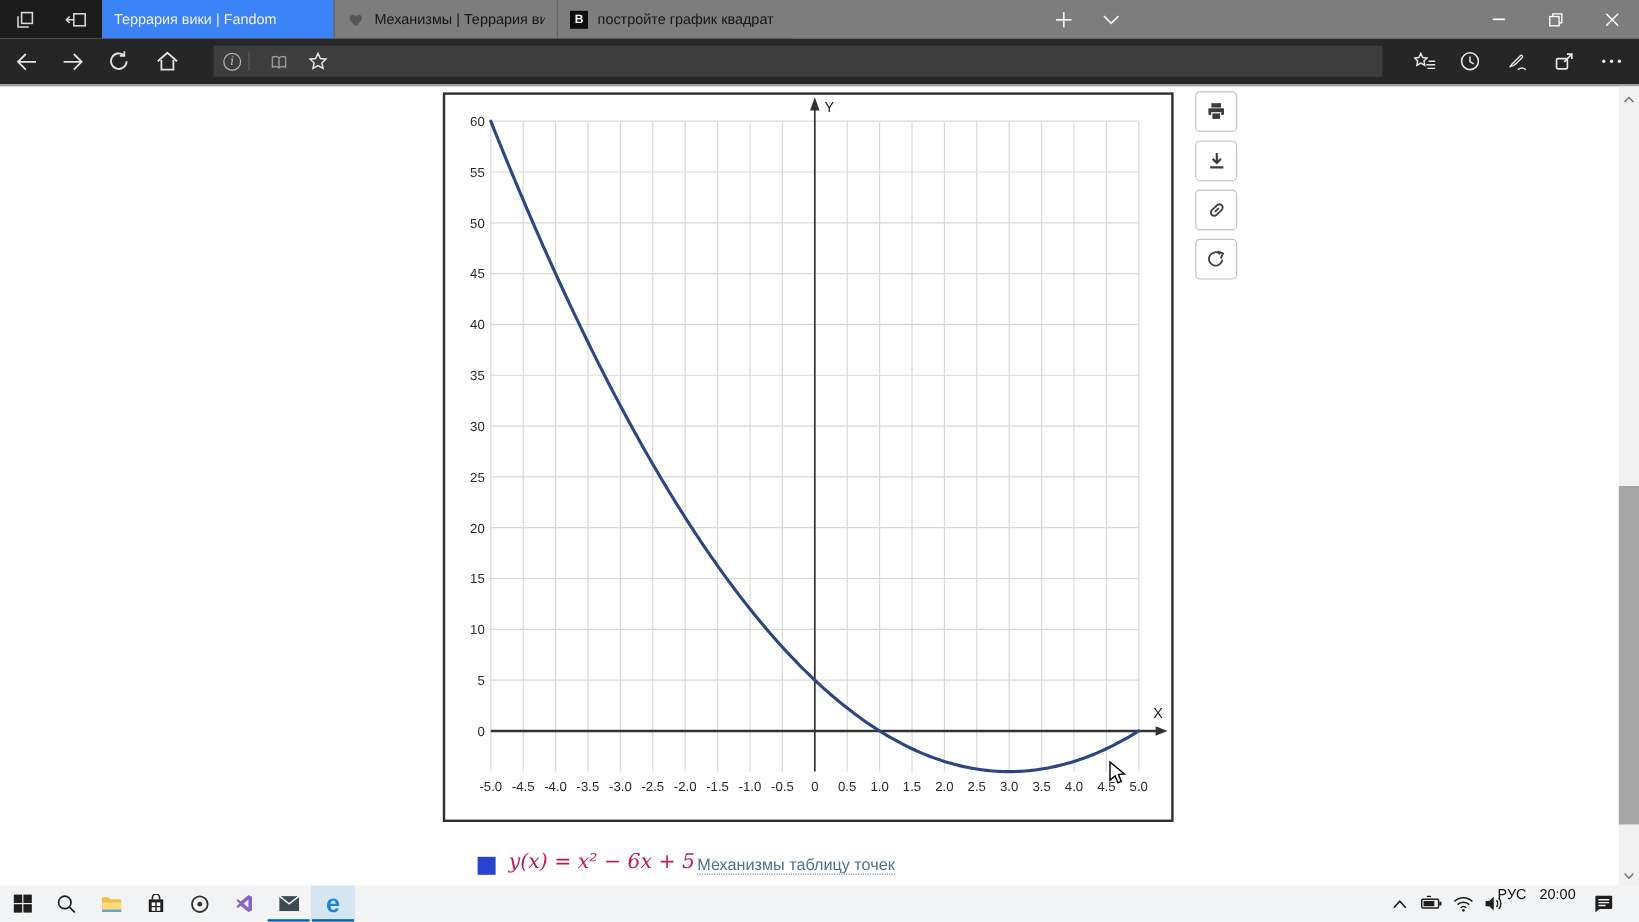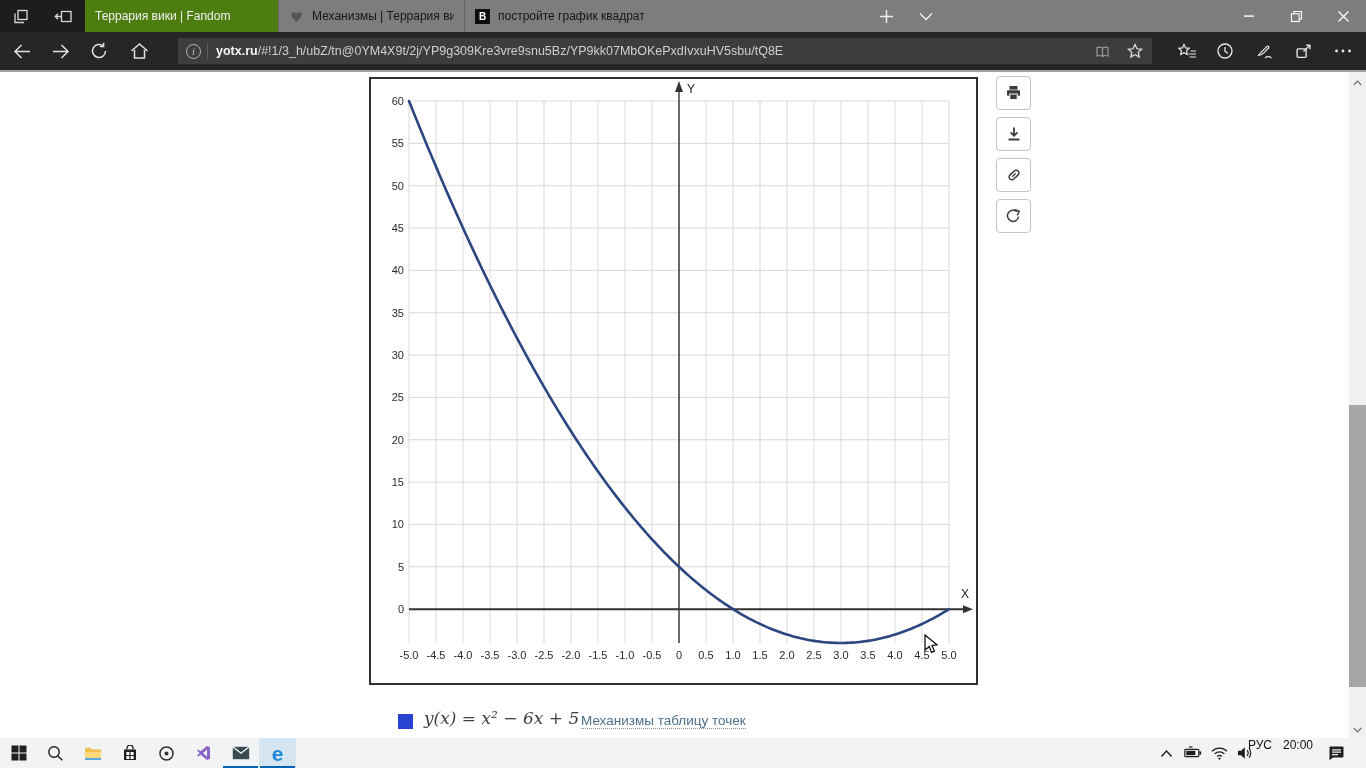--- a/index.html
+++ b/index.html
@@ -35,21 +35,21 @@
   
   .page { position:absolute; left:0; top:70px; width:1366px; height:668px; background:#fff;
           border-top:2px solid #a0a0a0; }
   .graph-box { position:absolute; left:369px; top:5px; width:609px; height:608px;
                border:2px solid #2f2f2f; background:#fff; }
   .side-btn { position:absolute; left:996px; width:35px; height:34px; background:#fff;
               border:1px solid #c3c3c3; border-radius:4px; display:flex;
               align-items:center; justify-content:center; }
   .legend-swatch { position:absolute; left:398px; top:642px; width:15px; height:15px; }
   .legend-formula { position:absolute; left:424px; top:636px; font-family:"DejaVu Serif",serif;
-                    font-style:italic; font-size:17px; color:#404040; }
+                    font-style:italic; font-size:17px; color:#be185d; }
   .legend-link { position:absolute; left:581px; top:641px; font-size:13.5px; color:#4f7088;
                  border-bottom:1px dotted #7b93a5; cursor:pointer; }
 
   
   .scrollbar { position:absolute; right:0; top:0; width:17px; height:668px; background:#f0f0f0; }
   .sb-thumb { position:absolute; left:0; top:333px; width:17px; height:282px; background:#a6a6a6; }
   .sb-arrow { position:absolute; left:0; width:17px; height:17px; display:flex;
               align-items:center; justify-content:center; }
 
   
@@ -81,21 +81,21 @@
     <span class="iconbtn">
       <svg width="19" height="17" viewBox="0 0 19 17">
           <g fill="none" stroke="#d8d8d8" stroke-width="1.3">
             <rect x="7.5" y="3.5" width="9.5" height="10"></rect>
             <path d="M7.5 8.5 H1.5 M4 5.8 L1.3 8.5 L4 11.2"></path>
           </g>
         </svg>
     </span>
   </div>
 
-  <div class="tab" style="left:85px; width:193px; background:#4d7c0f; color:#f1f1f1;">
+  <div class="tab" style="left:85px; width:193px; background:#3b82f6; color:#f1f1f1;">
     <span class="title">Террария вики | Fandom</span>
   </div>
 
   <div class="tab tab-sep" style="left:278px; width:186px; background:#7d7d7d; color:#161616;">
     <span>
       <svg width="15" height="14" viewBox="0 0 16 15">
           <path d="M8 13.6 C5 11 2.5 9 2.5 6.2 a2.9 2.9 0 0 1 5.5-1.1 A2.9 2.9 0 0 1 13.5 6.2 C13.5 9 11 11 8 13.6 Z" fill="#565656"></path>
         </svg>
     </span>
     <span class="title">Механизмы | Террария вик</span>
@@ -156,21 +156,20 @@
   </span>
   <span class="nav-ic" style="left:122px;">
     <svg width="19" height="18" viewBox="0 0 19 18" fill="none" stroke="#e2e2e2" stroke-width="1.5">
         <path d="M1.5 9 L9.5 2 L17.5 9 M4.5 8 V16 H14.5 V8"></path>
       </svg>
   </span>
 
   <div class="urlbar">
     <span class="info-circ">i</span>
     <span class="url-div"></span>
-    <span class="urltext"><b>yotx.ru</b><span>/#!1/3_h/ubZ/tn@0YM4X9t/2j/YP9g309Kre3vre9snu5Bz/YP9kk07MbOKePxdIvxuHV5sbu/tQ8E</span></span>
     <span class="iconbtn" style="width:32px">
       <svg width="17" height="15" viewBox="0 0 16 15" fill="none" stroke="#9a9a9a" stroke-width="1.2">
           <path d="M8 4.2 C6.5 3 4 3 2.5 3.6 V12 C4 11.4 6.5 11.4 8 12.6 C9.5 11.4 12 11.4 13.5 12 V3.6 C12 3 9.5 3 8 4.2 Z M8 4.2 V12.6"></path>
         </svg>
     </span>
     <span class="iconbtn" style="width:34px">
       <svg width="16" height="16" viewBox="0 0 16 16" fill="none" stroke="#e8e8e8" stroke-width="1.2">
           <path d="M8 1.5 L10 5.8 L14.6 6.3 L11.2 9.4 L12.2 14 L8 11.6 L3.8 14 L4.8 9.4 L1.4 6.3 L6 5.8 Z"></path>
         </svg>
     </span>

